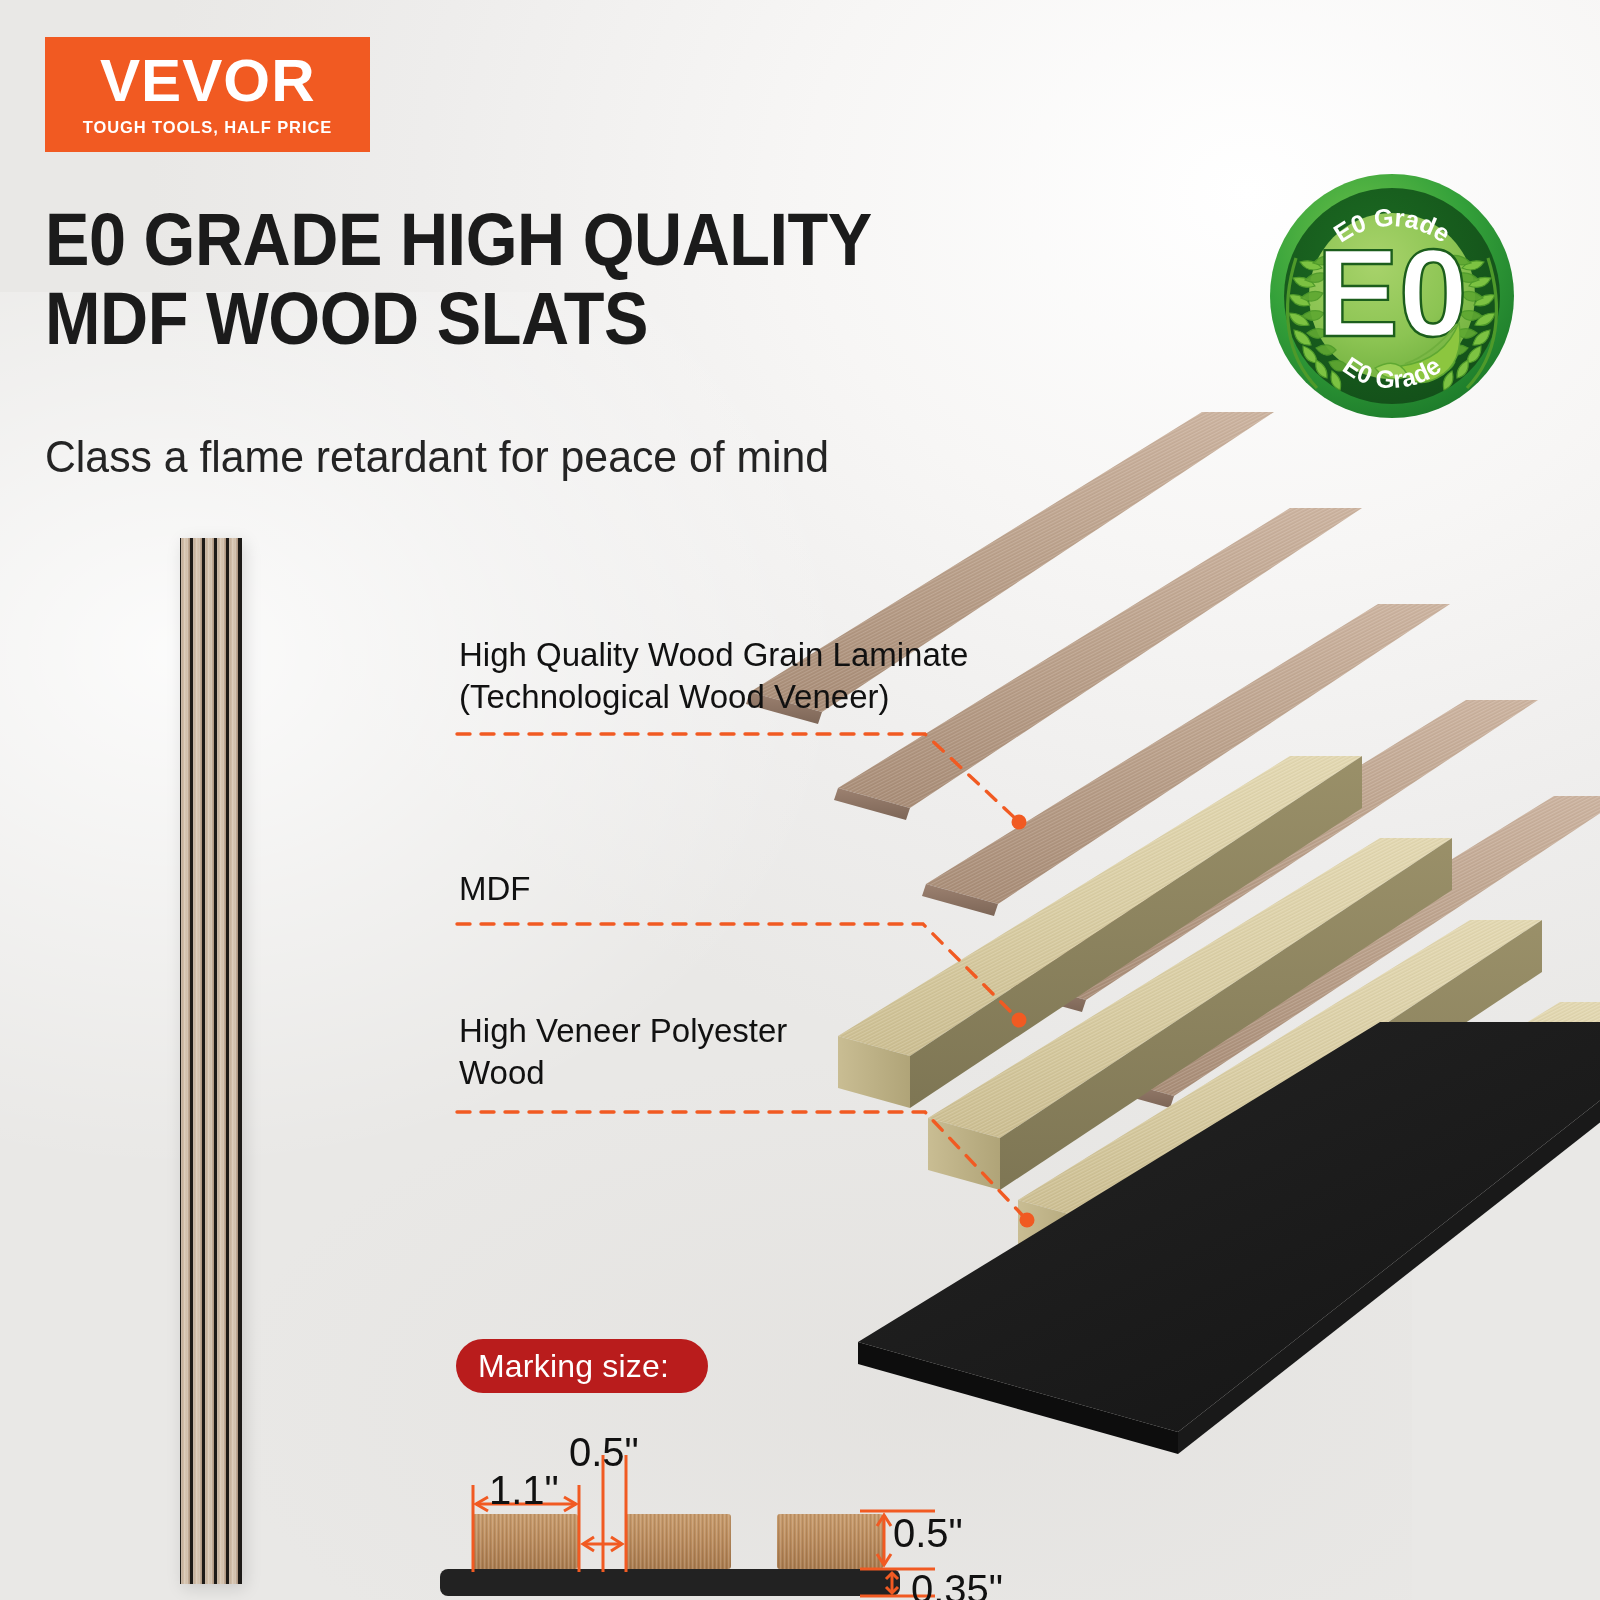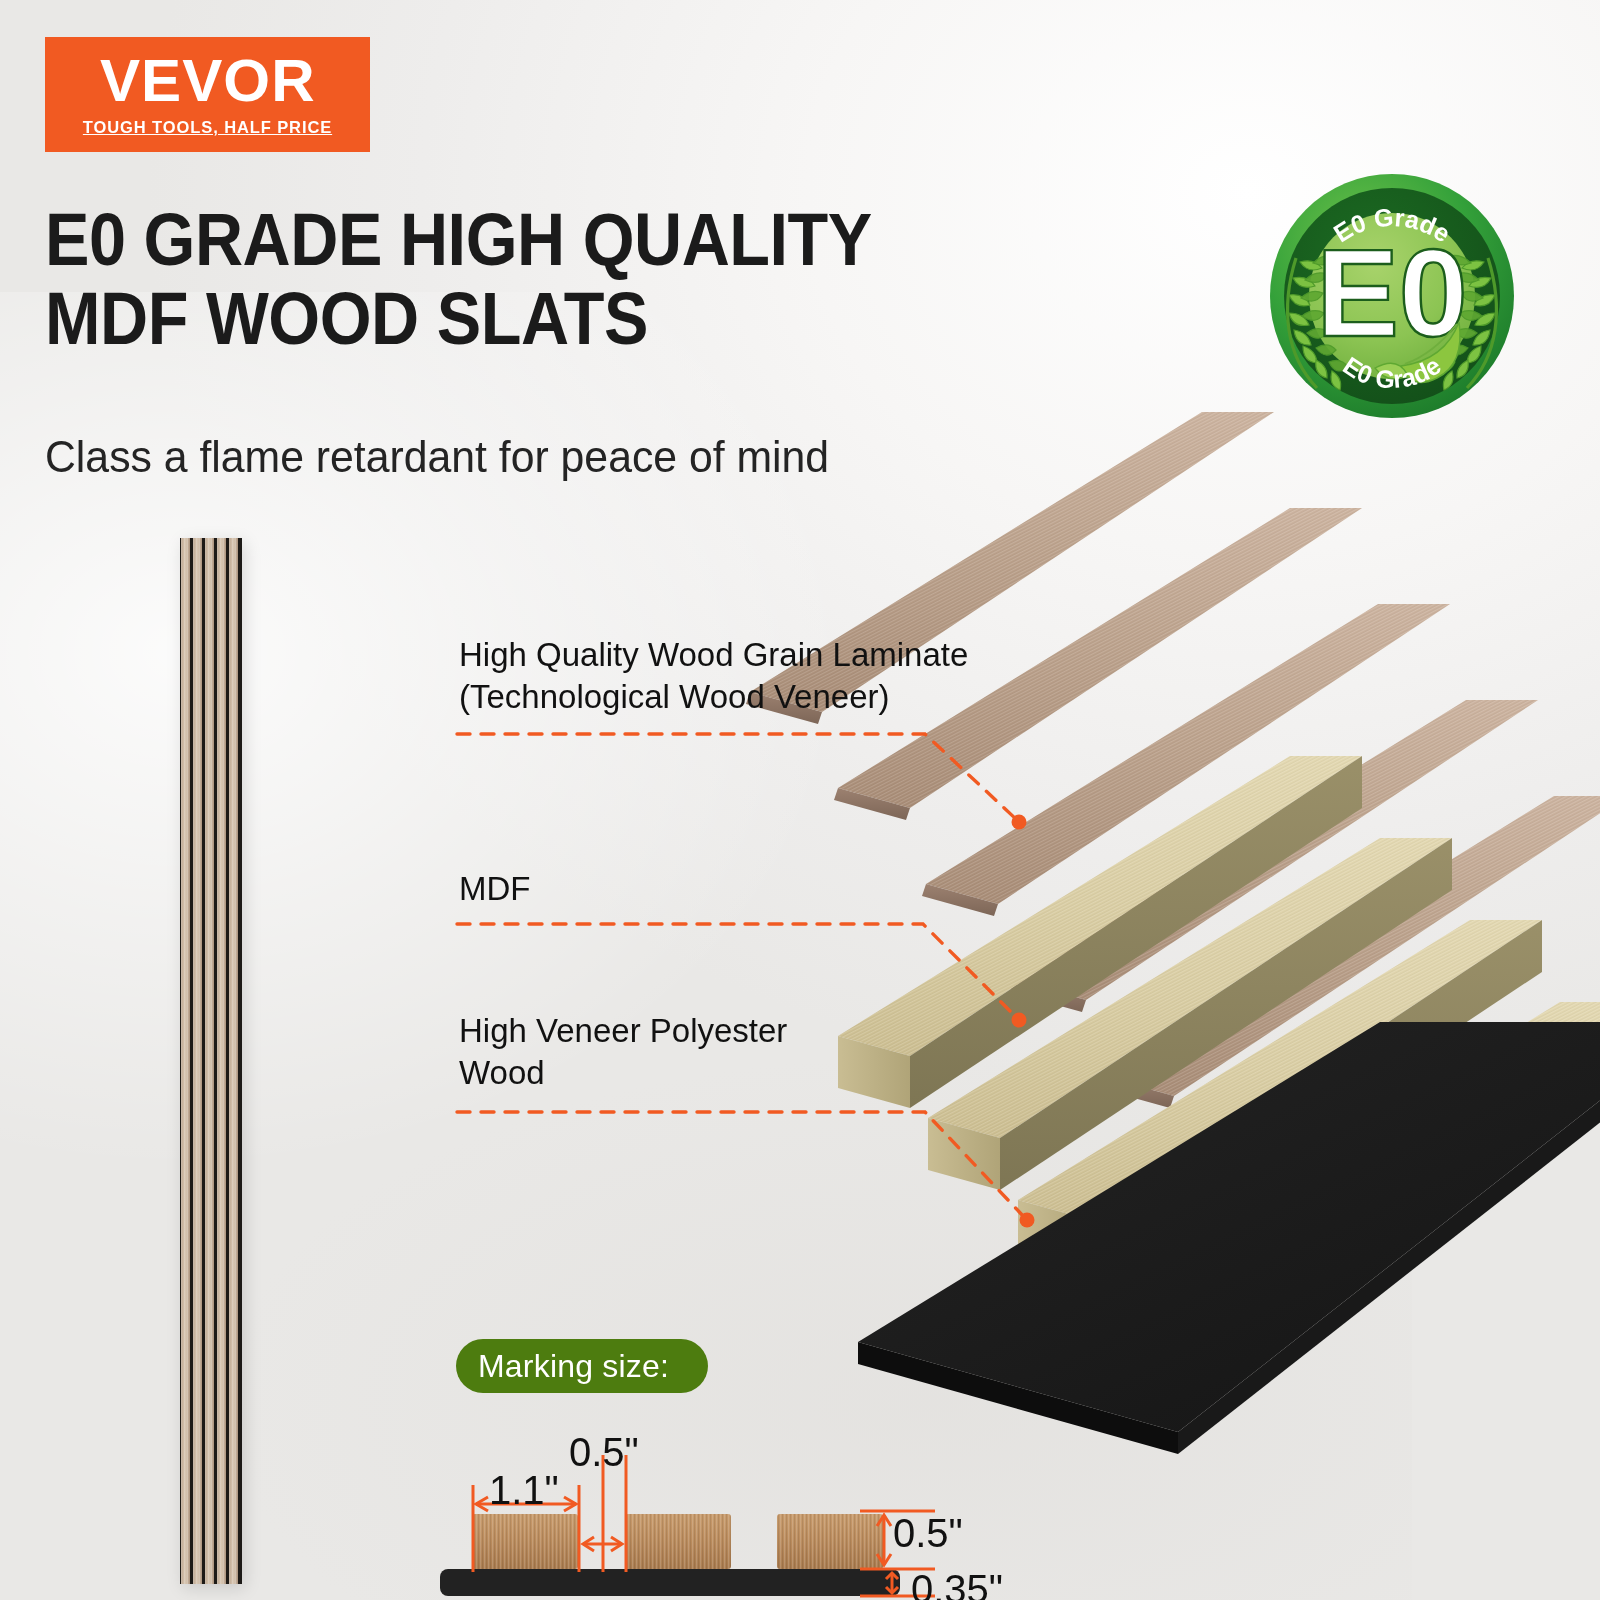--- a/index.html
+++ b/index.html
@@ -18,21 +18,21 @@
   .sheen-a{position:absolute;left:-120px;top:260px;width:1000px;height:900px;
     background:radial-gradient(ellipse at 30% 40%, rgba(255,255,255,.85), rgba(255,255,255,0) 68%);}
   .sheen-b{position:absolute;right:-140px;bottom:-120px;width:1200px;height:700px;
     background:radial-gradient(ellipse at 60% 50%, rgba(224,222,219,.55), rgba(224,222,219,0) 70%);}
 
   
   .logo{position:absolute;left:45px;top:5px;width:325px;height:115px;
     background:#F15A22;display:flex;flex-direction:column;align-items:center;justify-content:center;}
   .logo-word{color:#fff;font-weight:bold;font-size:59px;letter-spacing:1px;line-height:1;
     font-family:"Liberation Sans", sans-serif;transform:scaleX(1.02);}
-  .logo-tag{color:#fff;font-weight:bold;font-size:16.5px;letter-spacing:.9px;margin-top:7px;text-decoration:underline;}
+  .logo-tag{color:#fff;font-weight:bold;font-size:16.5px;letter-spacing:.9px;margin-top:7px;}
 
   
   .headline{position:absolute;left:45px;top:168px;width:1060px;
     color:#1b1b1b;font-weight:bold;font-size:74px;line-height:1.07;
     letter-spacing:-0.5px;transform:scaleX(.90);transform-origin:left top;}
   .subhead{position:absolute;left:45px;top:398px;width:1100px;
     color:#242424;font-size:45px;line-height:1.2;transform:scaleX(.95);transform-origin:left top;}
 
   
   .badge{position:absolute;left:1253px;top:138px;width:278px;height:252px;}
@@ -55,21 +55,21 @@
   .callout{position:absolute;color:#111;font-size:33px;line-height:1.28;}
   .co1{left:459px;top:602px;width:560px;}
   .co2{left:459px;top:836px;width:400px;}
   .co3{left:459px;top:978px;width:440px;}
 
   .leader{position:absolute;}
   .leader svg{display:block;overflow:visible;}
 
   
   .pill{position:absolute;left:456px;top:1307px;width:252px;height:54px;
-    background:#4d7c0f;border-radius:27px;display:flex;align-items:center;
+    background:#b91c1c;border-radius:27px;display:flex;align-items:center;
     padding-left:22px;}
   .pill span{color:#fff;font-size:32px;letter-spacing:.2px;}
 
   
   .dim{position:absolute;left:440px;top:1395px;width:600px;height:205px;}
   .dim svg{width:100%;height:100%;display:block;overflow:visible;}
   .dimtxt{position:absolute;color:#111;font-size:40px;line-height:1;}
   .d-11{left:489px;top:1438px;}
   .d-05t{left:569px;top:1400px;}
   .d-05r{left:893px;top:1481px;}

